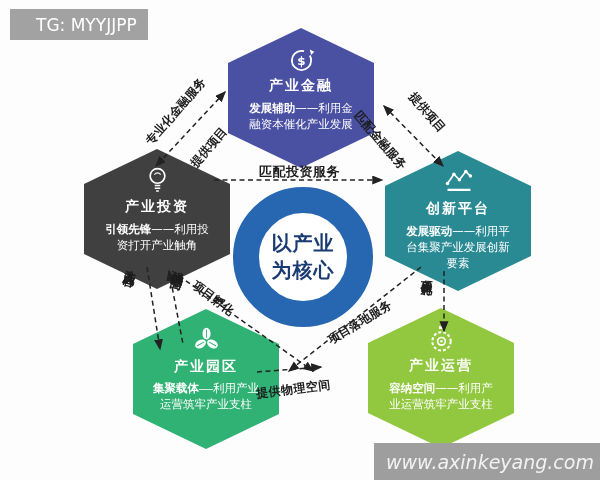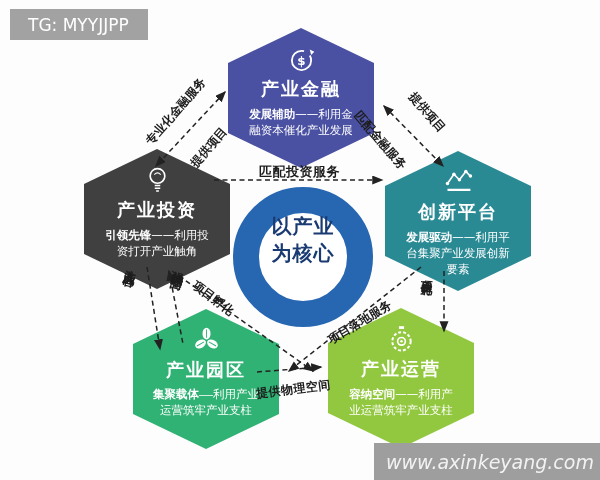--- a/index.html
+++ b/index.html
@@ -4,31 +4,31 @@
 <style>
   html,body{margin:0;padding:0;}
   body{font-family:"DejaVu Sans",sans-serif;}
   .stage{position:relative;width:600px;height:480px;background:#fdfdfd;overflow:hidden;}
 
   
   .hex{position:absolute;width:146px;height:140px;
        clip-path:polygon(50% 0,100% 25%,100% 75%,50% 100%,0 75%,0 25%);
        display:flex;flex-direction:column;align-items:center;color:#fff;text-align:center;}
   .hex .icon{margin-top:15px;width:33px;height:33px;flex:0 0 auto;}
-  .hex-title{font-size:18px;font-weight:700;letter-spacing:2px;margin-top:1px;}
+  .hex-title{font-size:14px;font-weight:700;letter-spacing:2px;margin-top:1px;}
   .hex-body{font-size:11.5px;line-height:1.4;margin-top:5px;padding:0 16px;}
   .hex-finance{left:228px;top:28px;}
   .hex-invest{left:72px;top:149px;}
   .hex-platform{left:385px;top:151px;}
   .hex-park{left:133px;top:309px;font-family:Liberation Mono, monospace;}
   .hex-operation{left:328px;top:308px;}
 
   
   .ring{position:absolute;left:233px;top:187px;width:88px;height:88px;border:26px solid #2767b2;
-        border-radius:50%;background:#fff;display:flex;align-items:flex-start;justify-content:center;}
+        border-radius:50%;background:#fff;display:flex;align-items:center;justify-content:center;}
   .ring-text{font-size:20px;font-weight:700;line-height:1.35;text-align:center;letter-spacing:1px;}
 
   
   .lines{position:absolute;left:0;top:0;width:600px;height:480px;pointer-events:none;}
 
   
   .lbl{position:absolute;font-size:12px;font-weight:700;color:#1d1d1d;white-space:nowrap;}
   .lbl-h{letter-spacing:.5px;}
   .lbl-v{writing-mode:vertical-rl;letter-spacing:1px;}
   .lbl-match-invest{left:259px;top:163px;font-size:13px;}
@@ -38,21 +38,21 @@
   .lbl-proj-right{left:403px;top:104px;transform:rotate(49deg);}
   .lbl-inject{left:124px;top:260px;transform:rotate(13deg);}
   .lbl-space-left{left:172px;top:263px;transform:rotate(15deg);}
   .lbl-incubate-a{left:189px;top:290px;transform:rotate(37deg);}
   .lbl-landing{left:324px;top:314px;transform:rotate(-31deg);}
   .lbl-incubate-r{left:419px;top:271px;transform:rotate(5deg);}
   .lbl-space-bottom{left:256px;top:381px;transform:rotate(-7deg);}
 
   
   .wm{position:absolute;display:flex;align-items:center;box-sizing:border-box;}
-  .wm-top{left:10px;top:9px;width:138px;height:31px;background:#a2a2a2;color:#fff;font-size:17px;padding-left:18px;}
+  .wm-top{left:10px;top:9px;width:138px;height:31px;background:#a2a2a2;color:#fff;font-size:17px;padding-left:26px;}
   .wm-bottom{left:374px;top:443px;width:226px;height:37px;background:#9e9e9e;color:#f2f2f2;font-size:19px;padding-left:12px;font-style:italic;}
 </style>
 </head>
 <body>
 
 <div class="stage">
 
   <div class="wm wm-top">
     <span>TG: MYYJJPP</span>
   </div>
@@ -111,21 +111,21 @@
           </g>
         <g transform="rotate(-120 18 18)">
             <line x1="18" y1="6" x2="18" y2="15"></line>
           </g>
       </g>
     </svg>
     <div class="hex-title">产业园区</div>
     <div class="hex-body"><b>集聚载体</b><span>——利用产业运营筑牢产业支柱</span></div>
   </div>
 
-  <div class="hex hex-operation" style="background-color: rgb(146, 200, 63);">
+  <div class="hex hex-operation" style="background-color: rgb(146, 200, 63); margin-left: 40px;">
     <svg class="icon" viewBox="0 0 36 36">
       <rect x="15.2" y="3.5" width="5.6" height="3" fill="#fff"></rect>
       <circle cx="18" cy="20" r="10" fill="none" stroke="#fff" stroke-width="2.2" stroke-dasharray="3.2 2.2"></circle>
       <circle cx="18" cy="20" r="4.2" fill="none" stroke="#fff" stroke-width="1.8"></circle>
       <circle cx="18" cy="20" r="1.4" fill="#fff"></circle>
     </svg>
     <div class="hex-title">产业运营</div>
     <div class="hex-body"><b>容纳空间</b><span>——利用产业运营筑牢产业支柱</span></div>
   </div>
 

